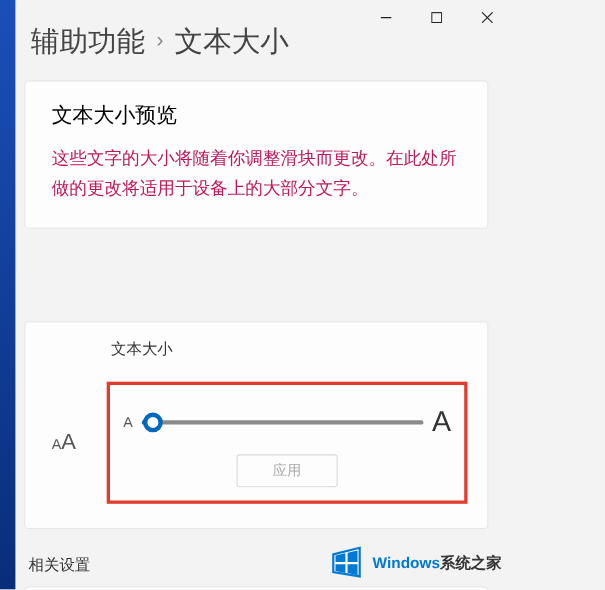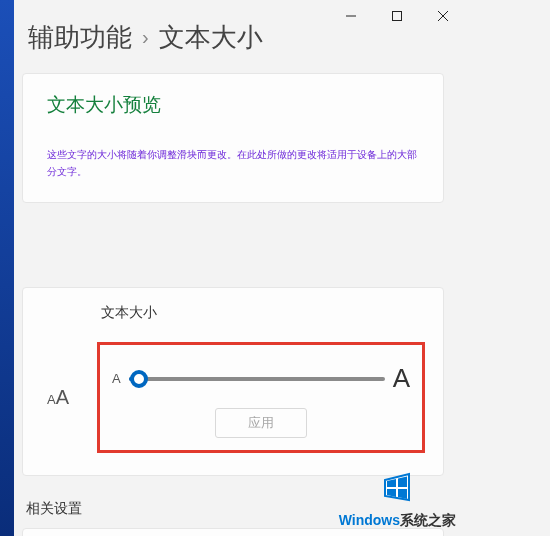--- a/index.html
+++ b/index.html
@@ -48,26 +48,26 @@
     }
     .card {
       background: #fdfdfd;
       border: 1px solid #e6e6e6;
       border-radius: 4px;
       padding: 18px 24px 22px 24px;
       margin-top: 10px;
     }
     .preview-title {
       font-size: 19px;
-      color: #15803d;
-      margin-bottom: 28px;
+      color: #000000;
+      margin-bottom: 13px;
     }
     .preview-desc {
-      font-size: 10px;
-      color: #6d28d9;
+      font-size: 16px;
+      color: #be185d;
       line-height: 1.7;
     }
     .size-card {
       background: #fdfdfd;
       border: 1px solid #e6e6e6;
       border-radius: 4px;
       margin-top: 84px;
       padding: 16px 18px 22px 18px;
       position: relative;
     }
@@ -154,21 +154,20 @@
       align-items: flex-start;
       gap: 18px;
     }
     .watermark {
       position: absolute;
       right: 10px;
       bottom: 6px;
       display: flex;
       align-items: center;
       gap: 6px;
-      flex-direction: column;
     }
     .watermark .text { text-align: left; }
     .watermark .line1 { font-size: 14px; font-weight: 600; color: #333; }
     .watermark .line1 span { color: #0078d4; }
     .watermark .line2 { font-size: 10px; color: #888; letter-spacing: 0.5px; text-align: right; }
     .left-edge {
       position: absolute;
       left: 0; top: 0; bottom: 0;
       width: 14px;
       background: linear-gradient(180deg, #1b4fb8 0%, #0a2d7a 100%);

